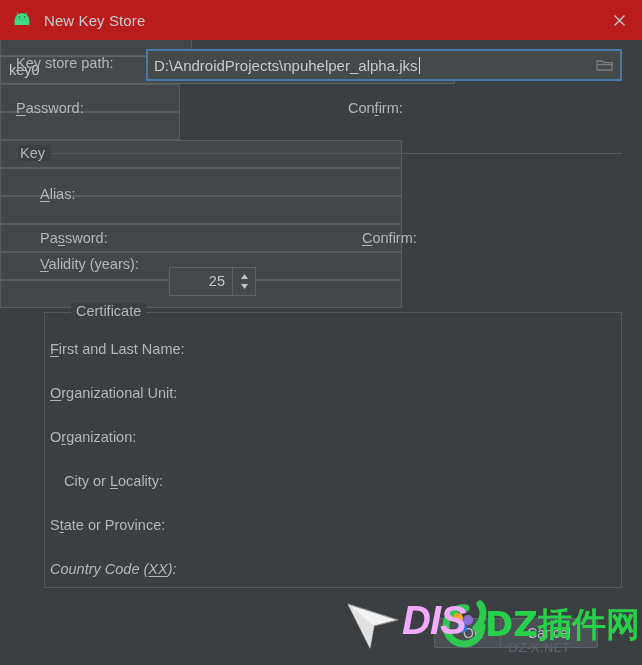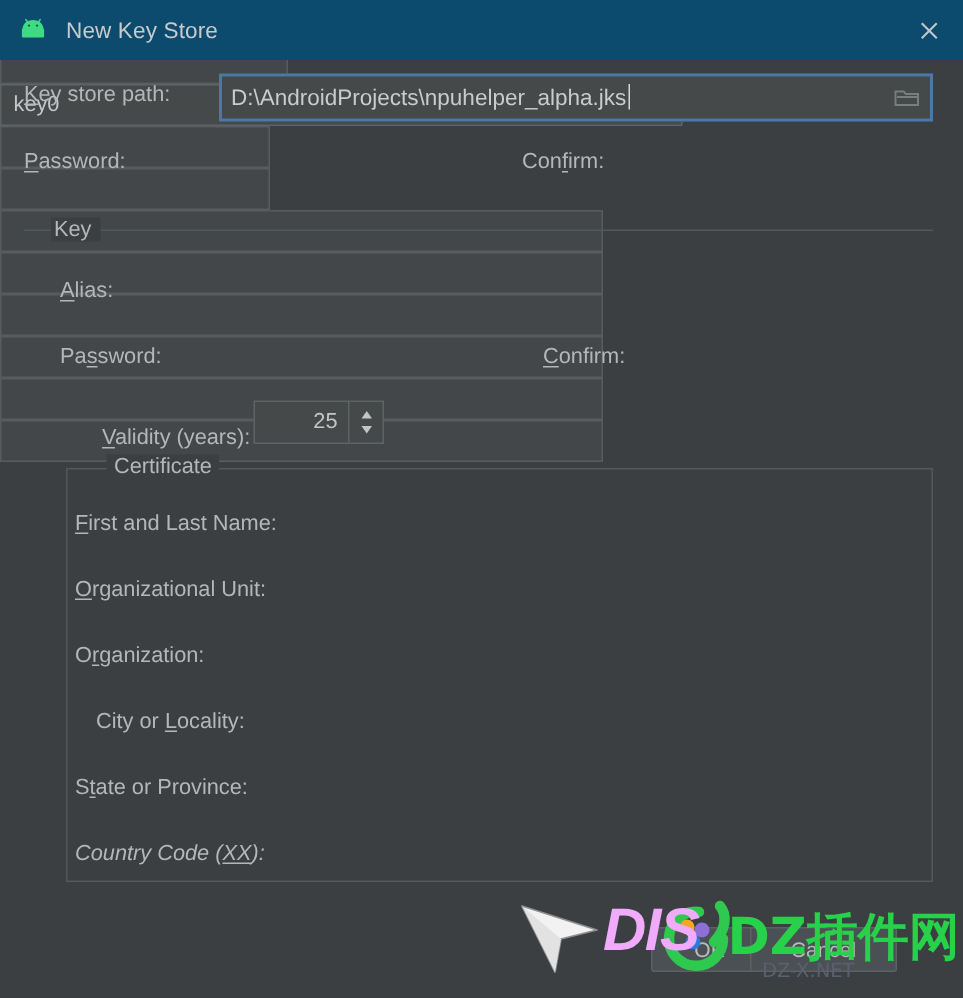--- a/index.html
+++ b/index.html
@@ -14,21 +14,21 @@
     position: relative;
     width: 642px; height: 665px;
     background: #3c3f41;
     color: #bbbbbb;
   }
 
   
   #titlebar {
     position: absolute; left: 0; top: 0;
     width: 642px; height: 40px;
-    background: #0c4a6e;
+    background: #b91c1c;
     display: flex; align-items: center;
   }
   #app-icon {
     margin-left: 12px; width: 20px; height: 20px;
     display: flex; align-items: center; justify-content: center;
   }
   #title-text {
     margin-left: 12px;
     font-size: 15px;
     color: #c8cbcd;
@@ -217,38 +217,38 @@
     <span class="lbl"><u>P</u>assword:</span>
   </div>
   <div class="field empty" style="left:142px; top:94px; width:196px;"></div>
 
   <div class="row" style="left:348px; top:100px;">
     <span class="lbl">Con<u>f</u>irm:</span>
   </div>
   <div class="field empty" style="left:430px; top:94px; width:192px;"></div>
 
   <div class="groupbox" style="left:16px; top:153px; width:606px; height:0; border-width:1px 0 0 0;"></div>
-  <span class="lbl" style="position:absolute; left:18px; top:145px; background:#3c3f41; padding:0 6px 0 2px;margin-left:16px;">Key</span>
+  <span class="lbl" style="position:absolute; left:18px; top:145px; background:#3c3f41; padding:0 6px 0 2px;">Key</span>
 
   <div class="row" style="left:40px; top:186px;">
     <span class="lbl"><u>A</u>lias:</span>
   </div>
   <div class="field" style="left:167px; top:180px; width:455px;">key0</div>
 
   <div class="row" style="left:40px; top:230px;">
     <span class="lbl">Pa<u>s</u>sword:</span>
   </div>
   <div class="field empty" style="left:167px; top:224px; width:180px;"></div>
 
   <div class="row" style="left:362px; top:230px;">
     <span class="lbl"><u>C</u>onfirm:</span>
   </div>
   <div class="field empty" style="left:442px; top:224px; width:180px;"></div>
 
-  <div class="row" style="left:40px; top:284px;margin-left:28px;">
+  <div class="row" style="left:40px; top:256px;">
     <span class="lbl"><u>V</u>alidity (years):</span>
   </div>
   <div id="validity-spinner">
     <span id="validity-value">25</span>
     <span id="spinner-btns">
       <svg width="13" height="21" viewBox="0 0 13 21">
         <path d="M6.5 3 L10 8 L3 8 Z" fill="#c2c5c7"></path>
         <path d="M6.5 18 L10 13 L3 13 Z" fill="#c2c5c7"></path>
       </svg>
     </span>

